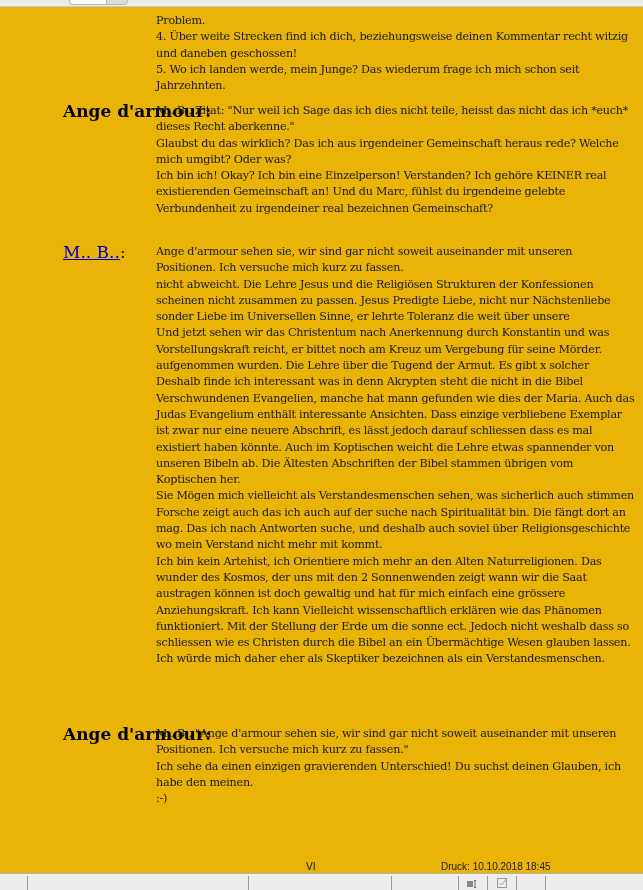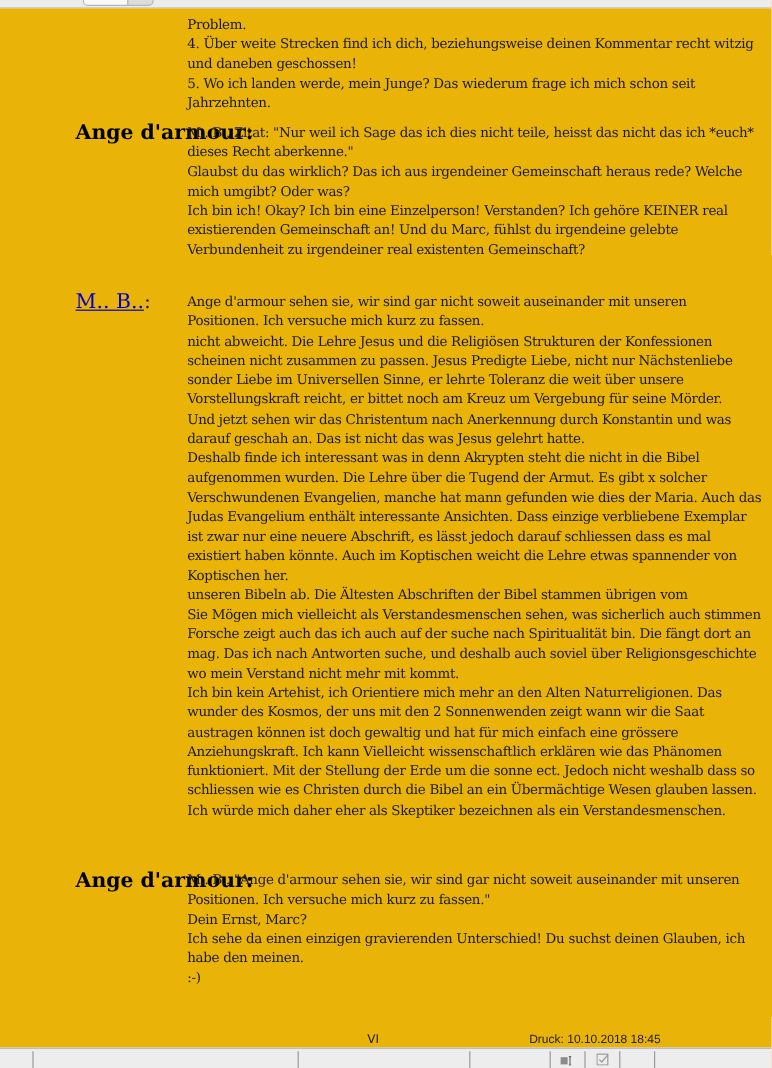--- a/index.html
+++ b/index.html
@@ -88,61 +88,59 @@
       </div>
       <div class="entry" style="top: 96px;">
         <div class="speaker">Ange d'armour:</div>
         <div class="body-text">
           <span class="line">M.. B.. Zitat: "Nur weil ich Sage das ich dies nicht teile, heisst das nicht das ich *euch*</span>
           <span class="line">dieses Recht aberkenne."</span>
           <span class="line">Glaubst du das wirklich?  Das ich aus irgendeiner Gemeinschaft heraus rede? Welche</span>
           <span class="line">mich umgibt? Oder was?</span>
           <span class="line">Ich bin ich! Okay? Ich bin eine Einzelperson! Verstanden? Ich gehöre KEINER real</span>
           <span class="line">existierenden Gemeinschaft an! Und du Marc, fühlst du irgendeine gelebte</span>
-          <span class="line">Verbundenheit zu irgendeiner real existenten Gemeinschaft?</span>
+          <span class="line">Verbundenheit zu irgendeiner real bezeichnen Gemeinschaft?</span>
         </div>
       </div>
       <div class="entry" style="top: 237px;">
         <div class="speaker link"><span class="name">M.. B..</span><span style="color: rgb(26, 26, 26);">:</span></div>
         <div class="body-text">
           <span class="line">Ange d'armour sehen sie, wir sind gar nicht soweit auseinander mit unseren</span>
           <span class="line">Positionen. Ich versuche mich kurz zu fassen.</span>
           <span class="line">nicht abweicht. Die Lehre Jesus und die Religiösen Strukturen der Konfessionen</span>
           <span class="line">scheinen nicht zusammen zu passen. Jesus Predigte Liebe, nicht nur Nächstenliebe</span>
           <span class="line">sonder Liebe im Universellen Sinne, er lehrte Toleranz die weit über unsere</span>
+          <span class="line">Und jetzt sehen wir das Christentum nach Anerkennung durch Konstantin und was</span>
           <span class="line">Vorstellungskraft reicht, er bittet noch am Kreuz um Vergebung für seine Mörder.</span>
-          <span class="line">Und jetzt sehen wir das Christentum nach Anerkennung durch Konstantin und was</span>
-          <span class="line">darauf geschah an. Das ist nicht das was Jesus gelehrt hatte.</span>
+          <span class="line">aufgenommen wurden. Die Lehre über die Tugend der Armut. Es gibt x solcher</span>
           <span class="line">Deshalb finde ich interessant was in denn Akrypten steht die nicht in die Bibel</span>
-          <span class="line">aufgenommen wurden. Die Lehre über die Tugend der Armut. Es gibt x solcher</span>
           <span class="line">Verschwundenen Evangelien, manche hat mann gefunden wie dies der Maria. Auch das</span>
           <span class="line">Judas Evangelium enthält interessante Ansichten. Dass einzige verbliebene Exemplar</span>
           <span class="line">ist zwar nur eine neuere Abschrift, es lässt jedoch darauf schliessen dass es mal</span>
           <span class="line">existiert haben könnte. Auch im Koptischen weicht die Lehre etwas spannender von</span>
+          <span class="line">unseren Bibeln ab. Die Ältesten Abschriften der Bibel stammen übrigen vom</span>
           <span class="line">Koptischen her.</span>
-          <span class="line">unseren Bibeln ab. Die Ältesten Abschriften der Bibel stammen übrigen vom</span>
           <span class="line">Sie Mögen mich vielleicht als Verstandesmenschen sehen, was sicherlich auch stimmen</span>
           <span class="line">Forsche zeigt auch das ich auch auf der suche nach Spiritualität bin. Die fängt dort an</span>
           <span class="line">mag. Das ich nach Antworten suche, und deshalb auch soviel über Religionsgeschichte</span>
           <span class="line">wo mein Verstand nicht mehr mit kommt.</span>
           <span class="line">Ich bin kein Artehist, ich Orientiere mich mehr an den Alten Naturreligionen. Das</span>
           <span class="line">wunder des Kosmos, der uns mit den 2 Sonnenwenden zeigt wann wir die Saat</span>
           <span class="line">austragen können ist doch gewaltig und hat für mich einfach eine grössere</span>
           <span class="line">Anziehungskraft. Ich kann Vielleicht wissenschaftlich erklären wie das Phänomen</span>
           <span class="line">funktioniert. Mit der Stellung der Erde um die sonne ect. Jedoch nicht weshalb dass so</span>
           <span class="line">schliessen wie es Christen durch die Bibel an ein Übermächtige Wesen glauben lassen.</span>
           <span class="line">Ich würde mich daher eher als Skeptiker bezeichnen als ein Verstandesmenschen.</span>
         </div>
       </div>
       <div class="entry" style="top: 719px;">
         <div class="speaker">Ange d'armour:</div>
         <div class="body-text">
           <span class="line">M.. B.. "Ange d'armour sehen sie, wir sind gar nicht soweit auseinander mit unseren</span>
           <span class="line">Positionen. Ich versuche mich kurz zu fassen."</span>
-          <span class="line">Dein Ernst, Marc?</span>
           <span class="line">Ich sehe da einen einzigen gravierenden Unterschied! Du suchst deinen Glauben, ich</span>
           <span class="line">habe den meinen.</span>
           <span class="line">:-)</span>
         </div>
       </div>
     </div>
 </div>
 
 <div class="footer-page">VI</div>
 <div class="footer-print">Druck: 10.10.2018 18:45</div>

